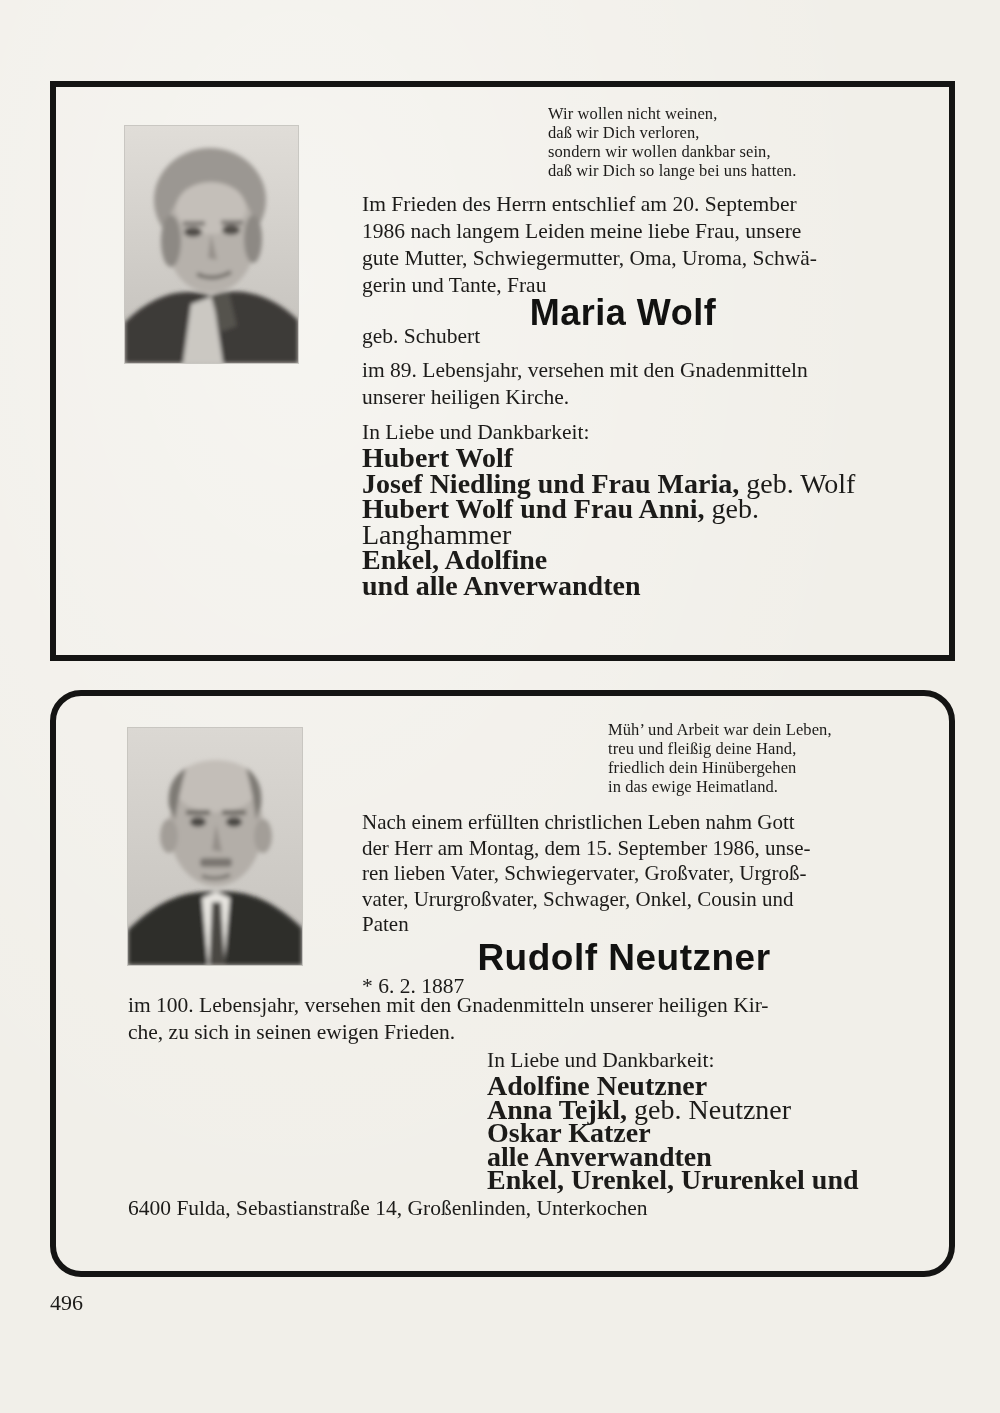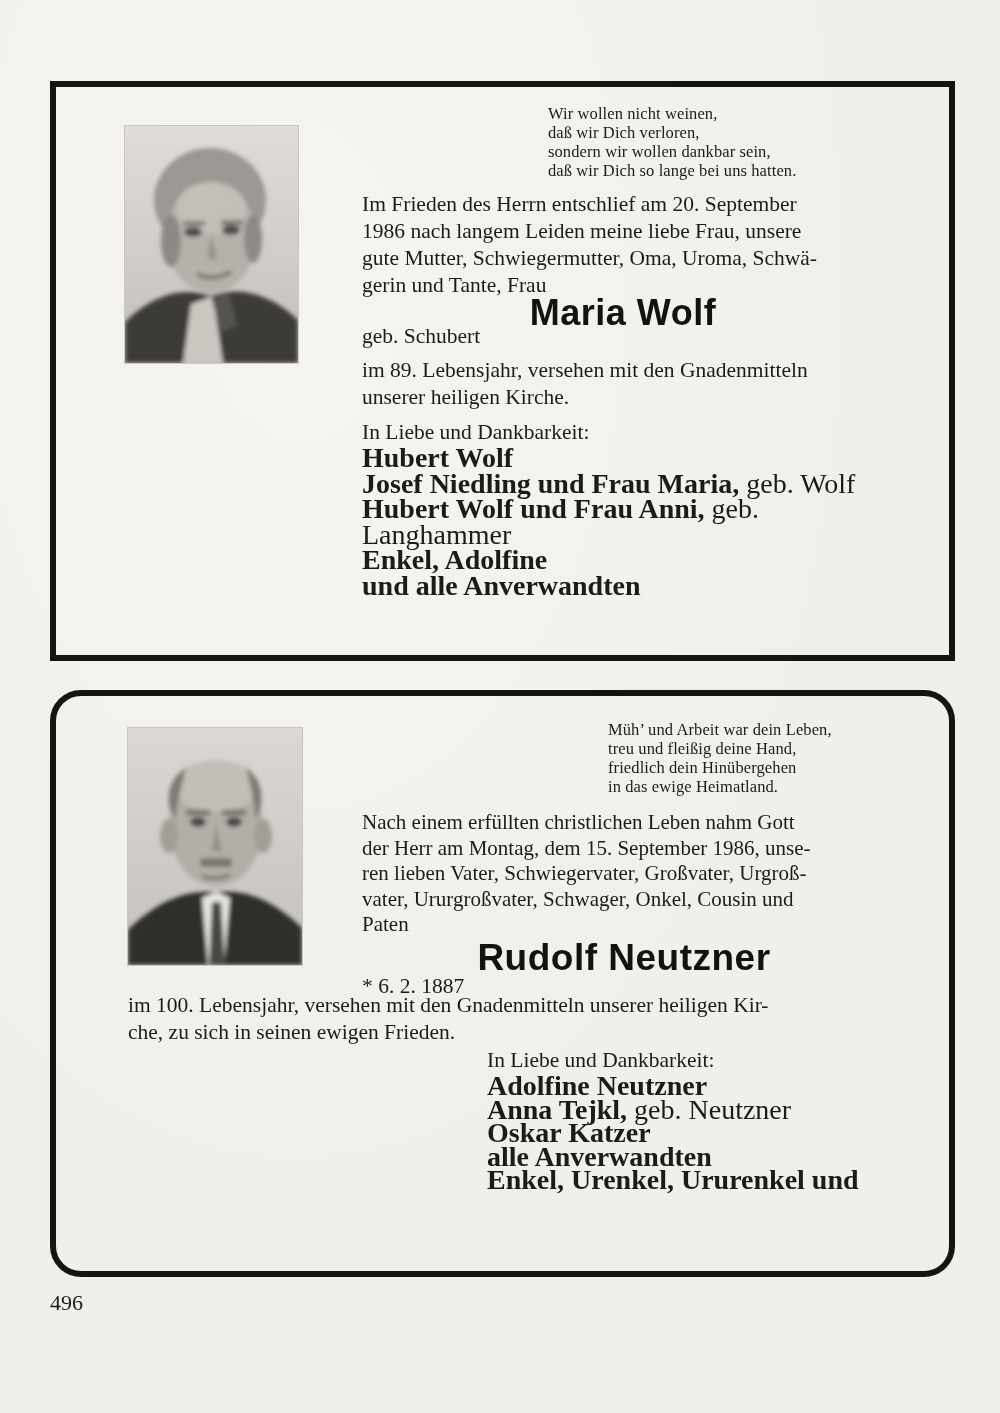--- a/index.html
+++ b/index.html
@@ -192,17 +192,18 @@
 
     <div class="mourners-list mourners-2" style="left:431px;top:378px;width:400px;">
       <div class="mrow"><span class="mb">Adolfine Neutzner</span><span class="mn"></span></div>
       <div class="mrow"><span class="mb">Anna Tejkl,</span><span class="mn"> geb. Neutzner</span></div>
       <div class="mrow"><span class="mb">Oskar Katzer</span><span class="mn"></span></div>
       <div class="mrow"><span class="mb">alle Anverwandten</span><span class="mn"></span></div>
       <div class="mrow"><span class="mb">Enkel, Urenkel, Ururenkel und</span><span class="mn"></span></div>
     </div>
 
     <div class="address" style="left:72px;top:497px;width:790px;">
+      <div>6400 Fulda, Sebastianstraße 14, Großenlinden, Unterkochen</div>
     </div>
   </section>
 
   <div class="page-number">496</div>
 </div>
 
 </body></html>

